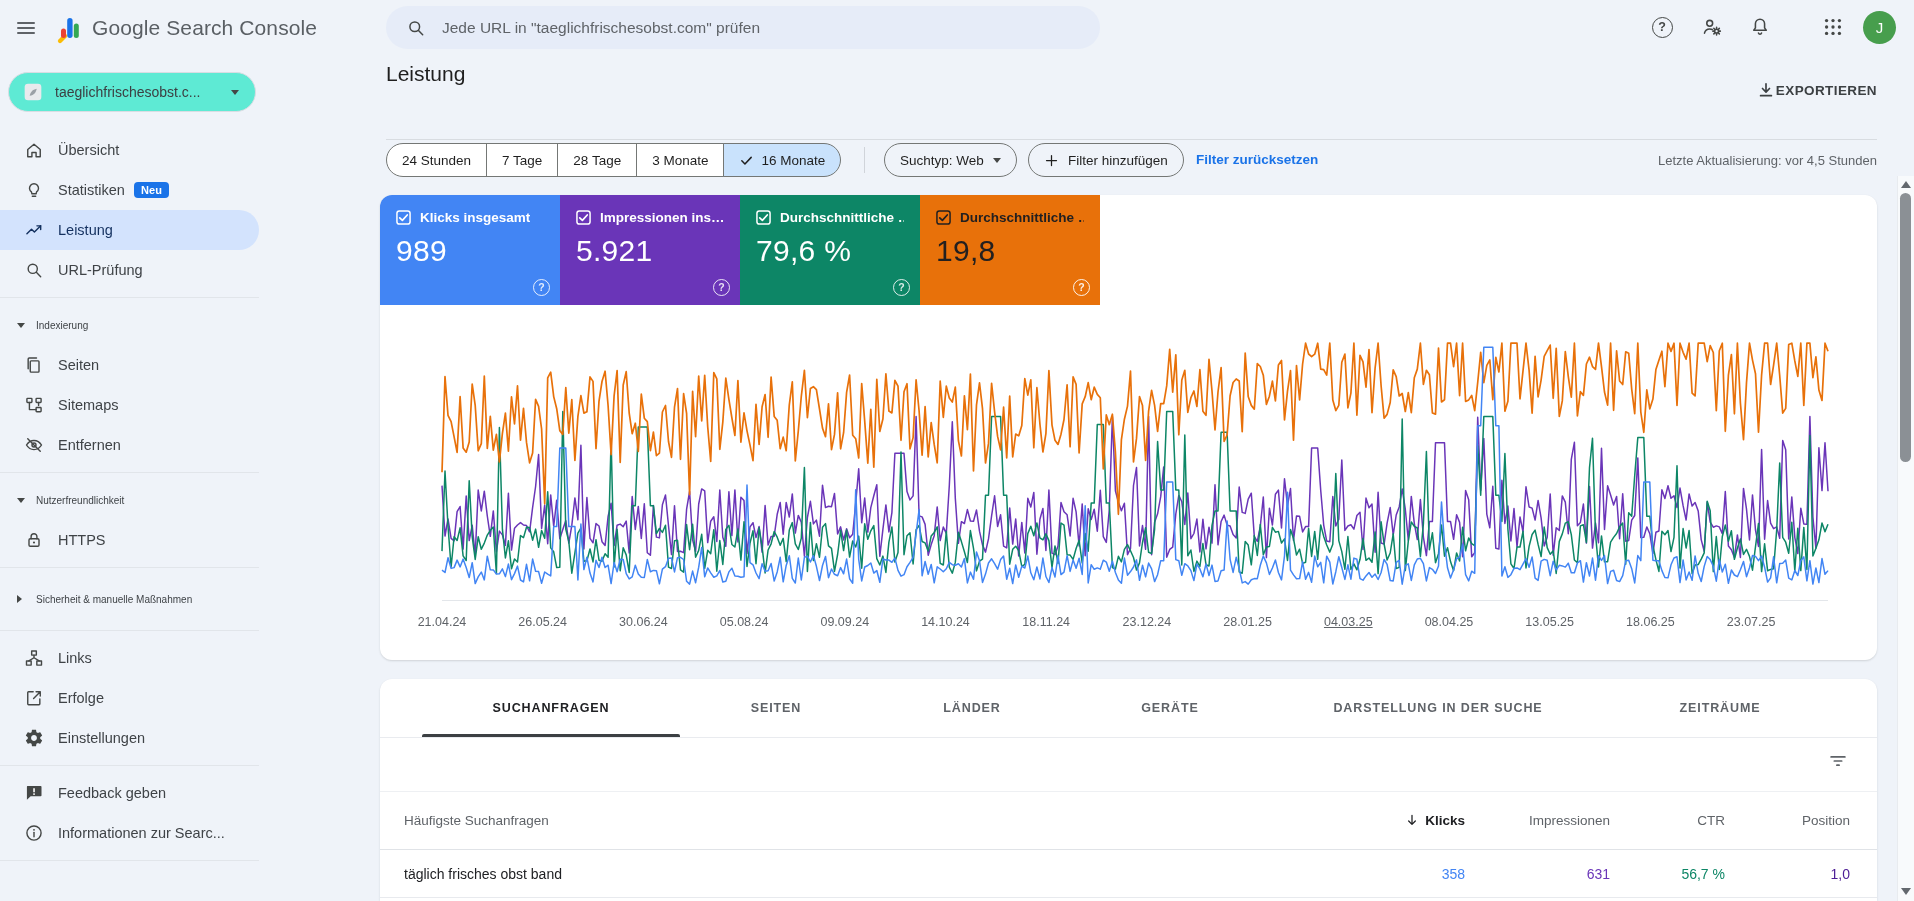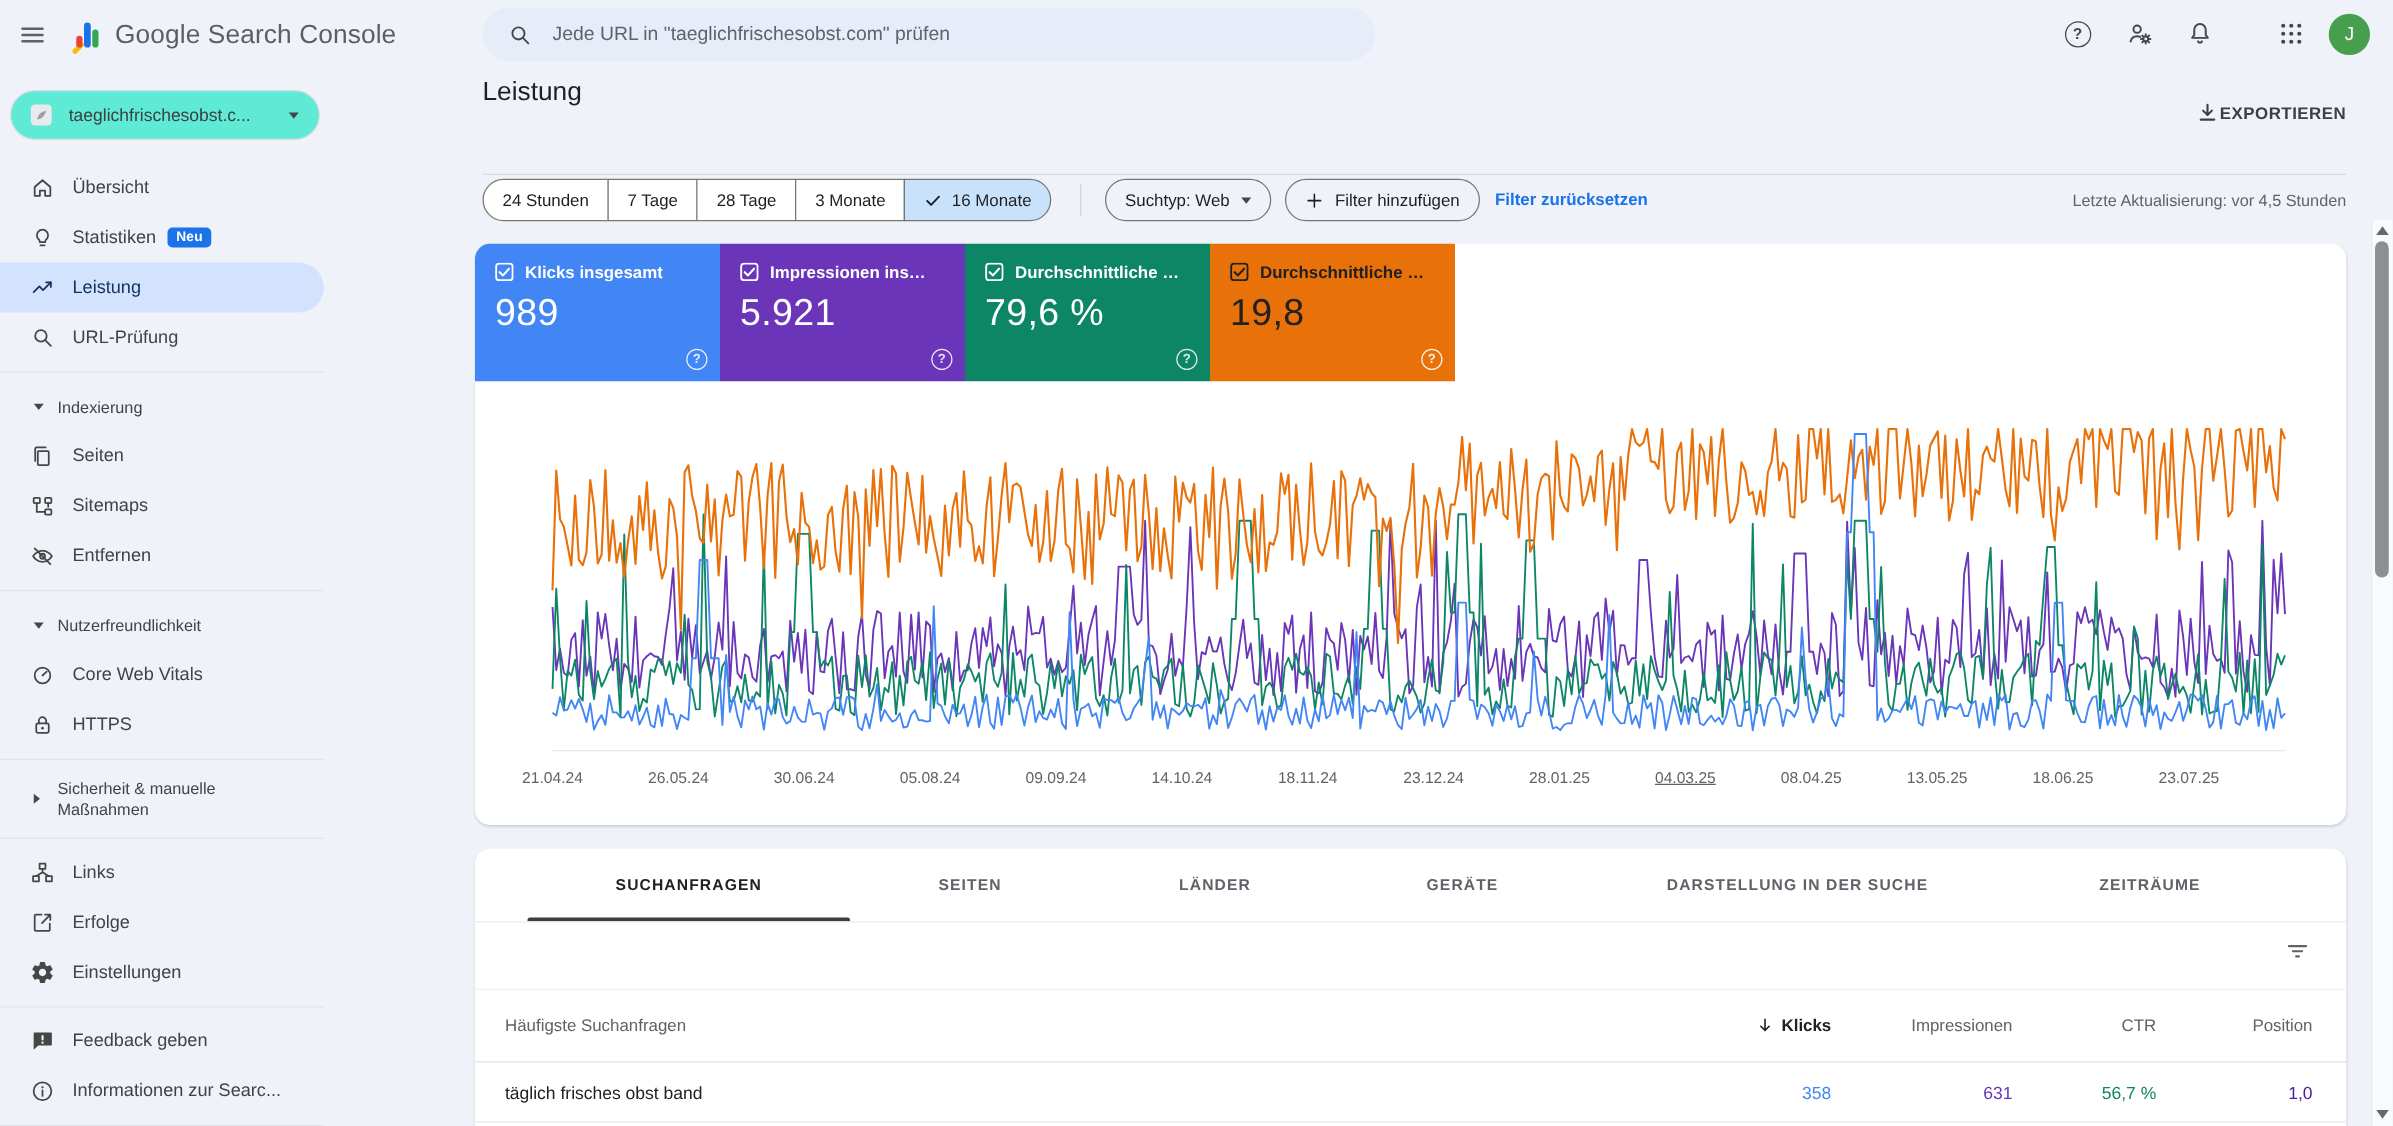--- a/index.html
+++ b/index.html
@@ -33,21 +33,21 @@
   .tri-down{border-left:4.5px solid transparent;border-right:4.5px solid transparent;border-top:5.5px solid #444746;}
   .tri-right{border-top:4.5px solid transparent;border-bottom:4.5px solid transparent;border-left:5.5px solid #444746;}
   .prop-caret{margin-right:16px;}
   .sidebar-nav{position:absolute;left:0;top:130px;width:259px;}
   .sn-item{height:40px;display:flex;align-items:center;padding-left:24px;box-sizing:border-box;font-size:14.5px;color:#3f4347;cursor:pointer;}
   .sn-item .sn-ic{width:20px;height:20px;color:#444746;flex:none;}
   .sn-item .sn-lab{margin-left:14px;white-space:nowrap;}
   .sn-item.active{background:#d3e3fd;border-radius:0 25px 25px 0;color:#14315f;}
   .sn-item.active .sn-ic{color:#14315f;}
   .sn-badge{margin-left:9px;background:#1a73e8;color:#fff;font-size:11px;font-weight:700;padding:2px 7px;border-radius:4px;letter-spacing:.2px;}
-  .sn-section{height:40px;display:flex;align-items:center;padding-left:17px;box-sizing:border-box;font-size:13px;color:#3f4347;cursor:pointer;margin-left:10px;}
+  .sn-section{height:40px;display:flex;align-items:center;padding-left:17px;box-sizing:border-box;font-size:10px;color:#3f4347;cursor:pointer;}
   .sn-section .sn-car{width:11px;flex:none;display:flex;}
   .sn-section .sn-lab{margin-left:8px;}
   .sn-section.twoline{height:48px;}
   .sn-section.twoline .sn-lab{line-height:17px;width:180px;white-space:normal;}
   .sn-div{height:1px;background:#e1e5ea;margin:7px 0;}
 
   
   .page-title{position:absolute;left:386px;top:62px;font-size:21px;color:#1f1f1f;}
   .export-btn{position:absolute;right:37px;top:80px;display:flex;align-items:center;cursor:pointer;
     font-size:13.5px;font-weight:700;color:#3c4043;letter-spacing:.4px;}
@@ -66,21 +66,21 @@
   .pill-btn{position:absolute;top:143px;height:34px;box-sizing:border-box;border:1px solid #747775;border-radius:17px;
     padding:0 15px;display:flex;align-items:center;gap:9px;font-size:13.5px;color:#1f1f1f;cursor:pointer;white-space:nowrap;}
   .plus-ic{width:15px;height:15px;color:#1f1f1f;}
   .reset-link{position:absolute;left:1196px;top:152px;font-size:13.5px;font-weight:700;color:#1a73e8;cursor:pointer;}
   .last-upd{position:absolute;right:37px;top:153px;font-size:13px;color:#5f6368;}
 
   
   .panel{position:absolute;background:#fff;box-shadow:0 1px 2px rgba(60,64,67,.18);}
   .panel-chart{left:380px;top:195px;width:1497px;height:465px;border-radius:12px;}
   .cards-row{position:absolute;left:0;top:0;display:flex;}
-  .card{width:196px;height:110px;box-sizing:border-box;padding:15px 16px;position:relative;cursor:pointer;}
+  .card{width:180px;height:110px;box-sizing:border-box;padding:15px 16px;position:relative;cursor:pointer;}
   .card-top{display:flex;align-items:center;gap:9px;}
   .card-cb{width:15px;height:15px;flex:none;}
   .card-label{font-size:13.5px;font-weight:700;white-space:nowrap;overflow:hidden;}
   .card-value{font-size:30px;margin-top:9px;letter-spacing:.3px;}
   .card-help{position:absolute;right:10px;bottom:9px;width:15px;height:15px;border:1.5px solid;border-radius:50%;
     font-size:10.5px;line-height:15px;text-align:center;font-weight:700;}
   .chart{position:absolute;left:50px;top:135px;width:1410px;height:278px;}
   .xlabels{position:absolute;left:0;top:420px;width:100%;height:18px;}
   .xlabels span{position:absolute;transform:translateX(-50%);font-size:12.5px;color:#5f6368;white-space:nowrap;}
 
@@ -254,29 +254,20 @@
           </svg>
         </span>
         <span class="sn-lab">Entfernen</span>
       </div>
       <div class="sn-div"></div>
       <div class="sn-section">
         <span class="sn-car">
           <span class="tri tri-down"></span>
         </span>
         <span class="sn-lab">Nutzerfreundlichkeit</span>
-      </div>
-      <div class="sn-item">
-        <span class="sn-ic">
-          <svg class="ic" viewBox="0 0 24 24">
-            <circle fill="none" stroke="currentColor" stroke-width="1.7" stroke-linecap="round" stroke-linejoin="round" cx="12" cy="12.5" r="7.5"></circle>
-            <path fill="none" stroke="currentColor" stroke-width="1.7" stroke-linecap="round" stroke-linejoin="round" d="M12 12.5 16 8.8"></path>
-          </svg>
-        </span>
-        <span class="sn-lab">Core Web Vitals</span>
       </div>
       <div class="sn-item">
         <span class="sn-ic">
           <svg class="ic" viewBox="0 0 24 24">
             <rect fill="none" stroke="currentColor" stroke-width="1.7" stroke-linecap="round" stroke-linejoin="round" x="6" y="10.5" width="12" height="9" rx="1.5"></rect>
             <path fill="none" stroke="currentColor" stroke-width="1.7" stroke-linecap="round" stroke-linejoin="round" d="M8.5 10.5V8a3.5 3.5 0 0 1 7 0v2.5"></path>
             <circle cx="12" cy="15" r="1.3" fill="currentColor"></circle>
           </svg>
         </span>
         <span class="sn-lab">HTTPS</span>

